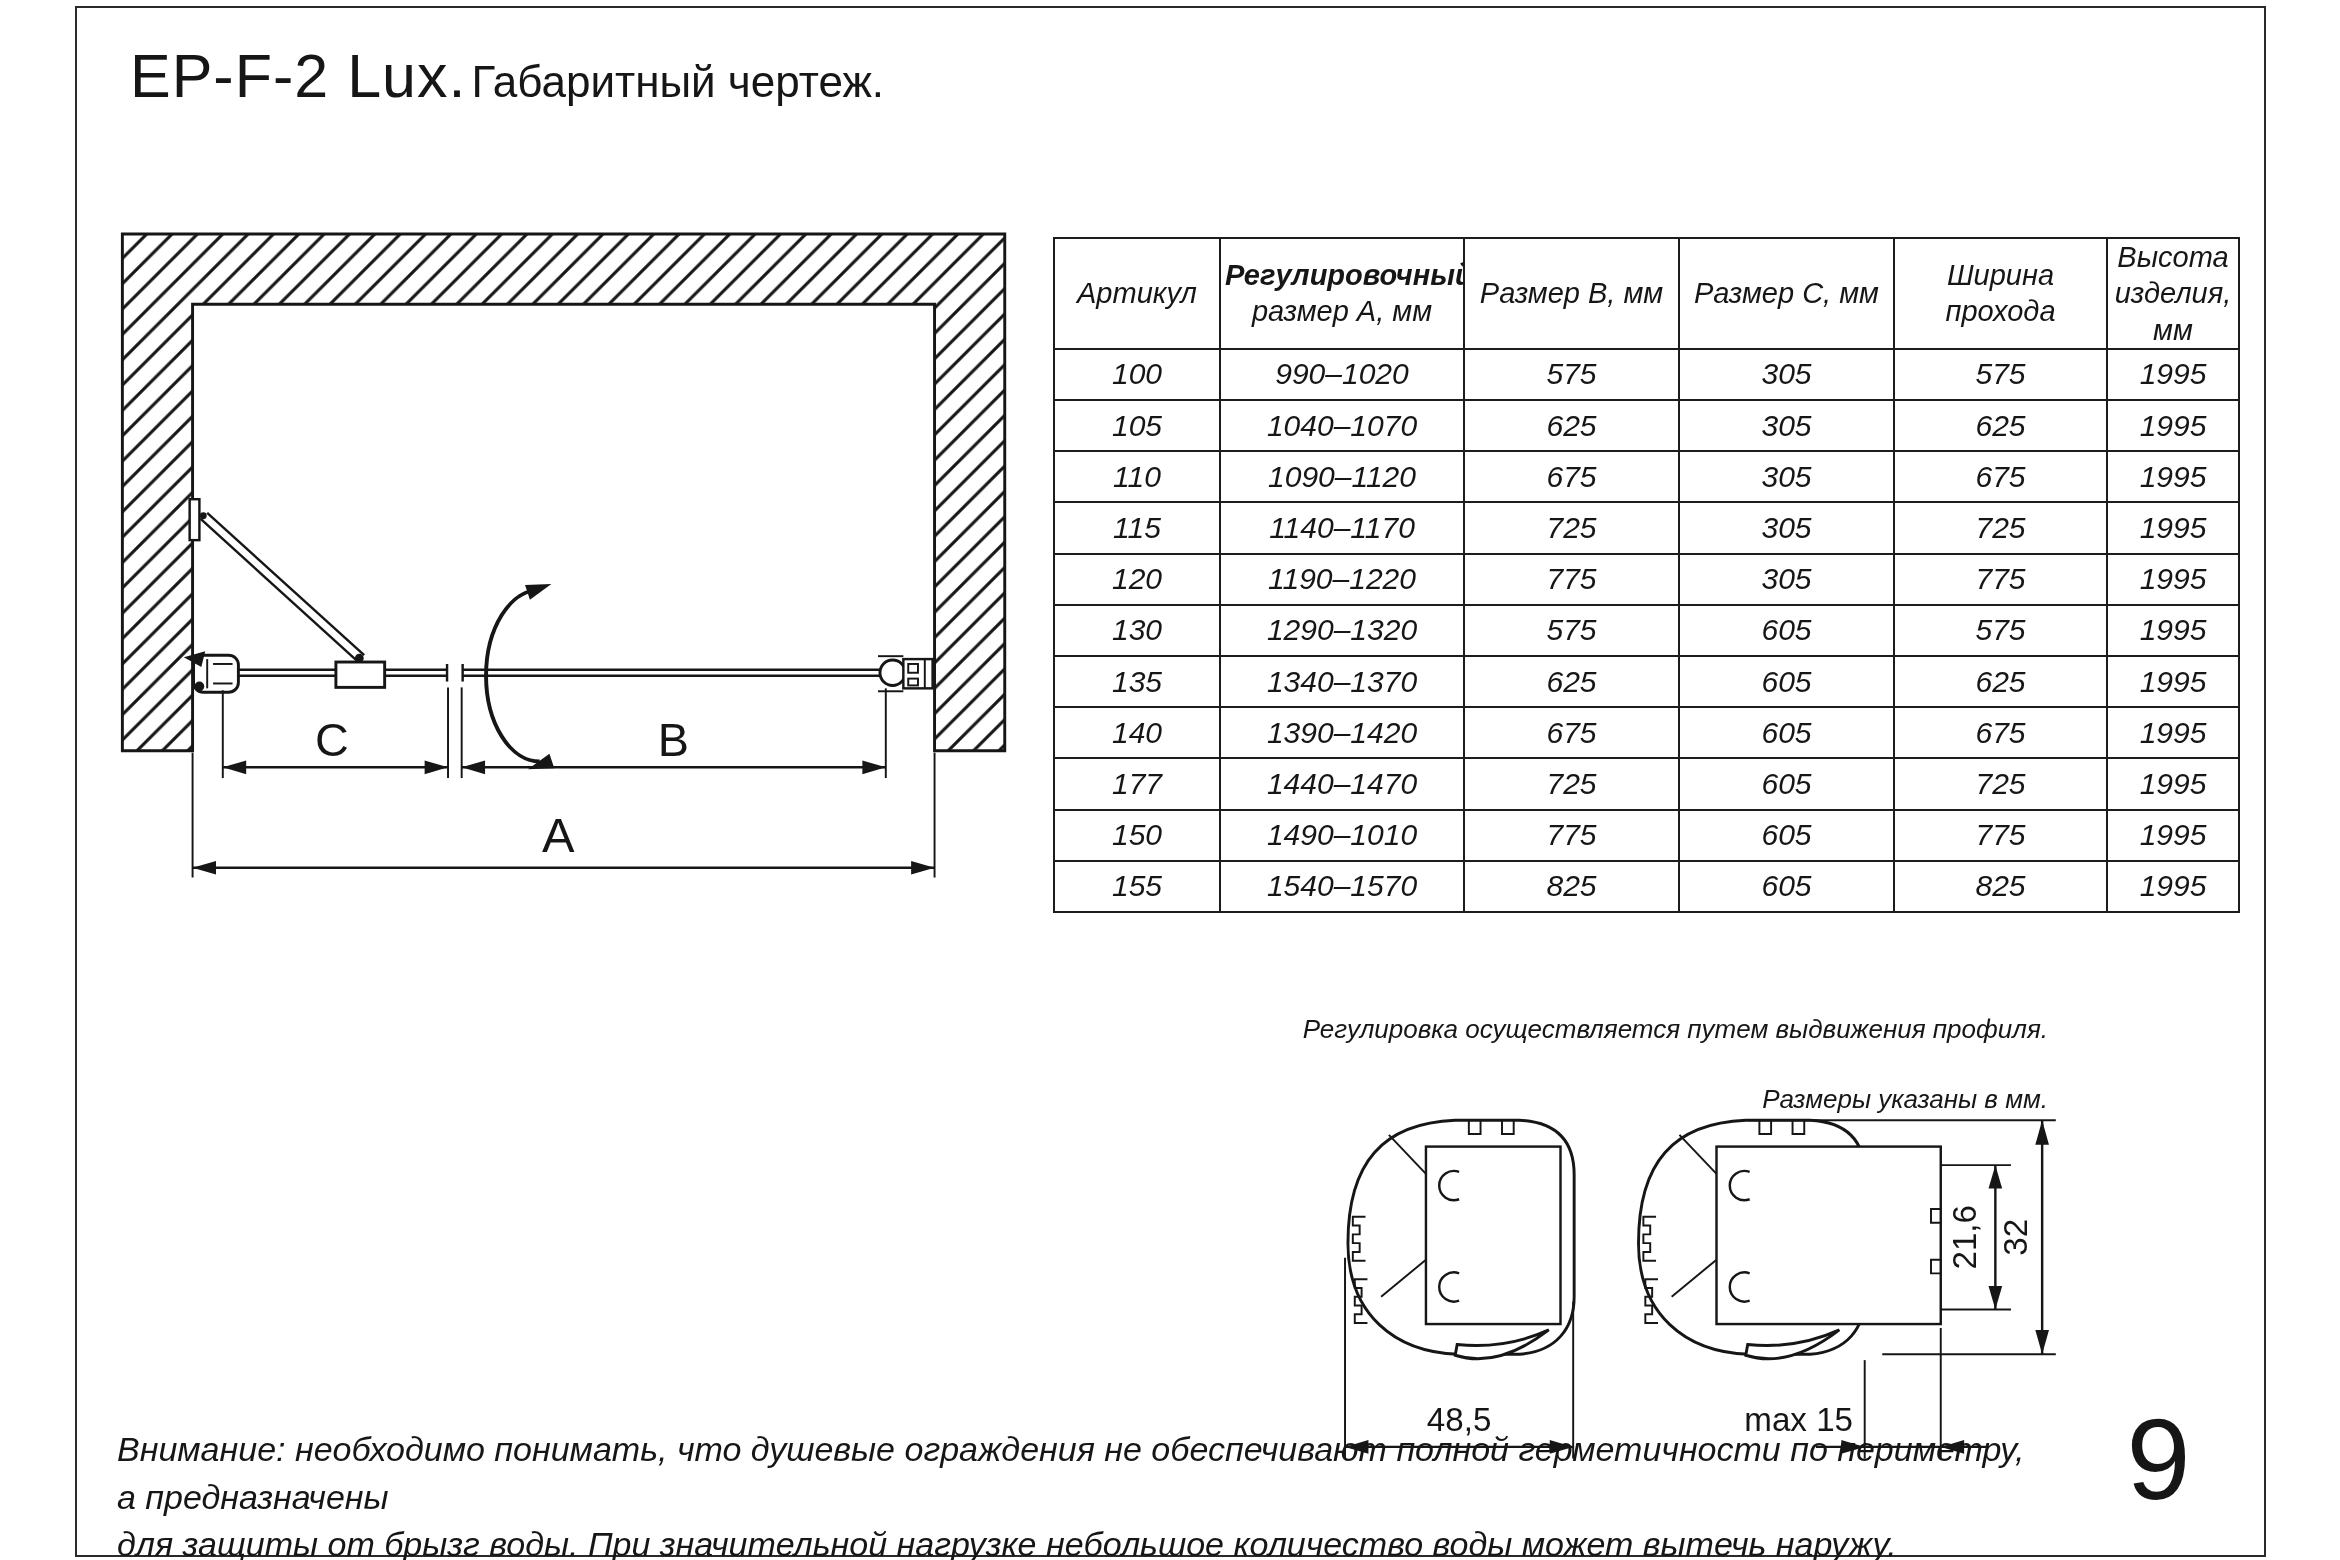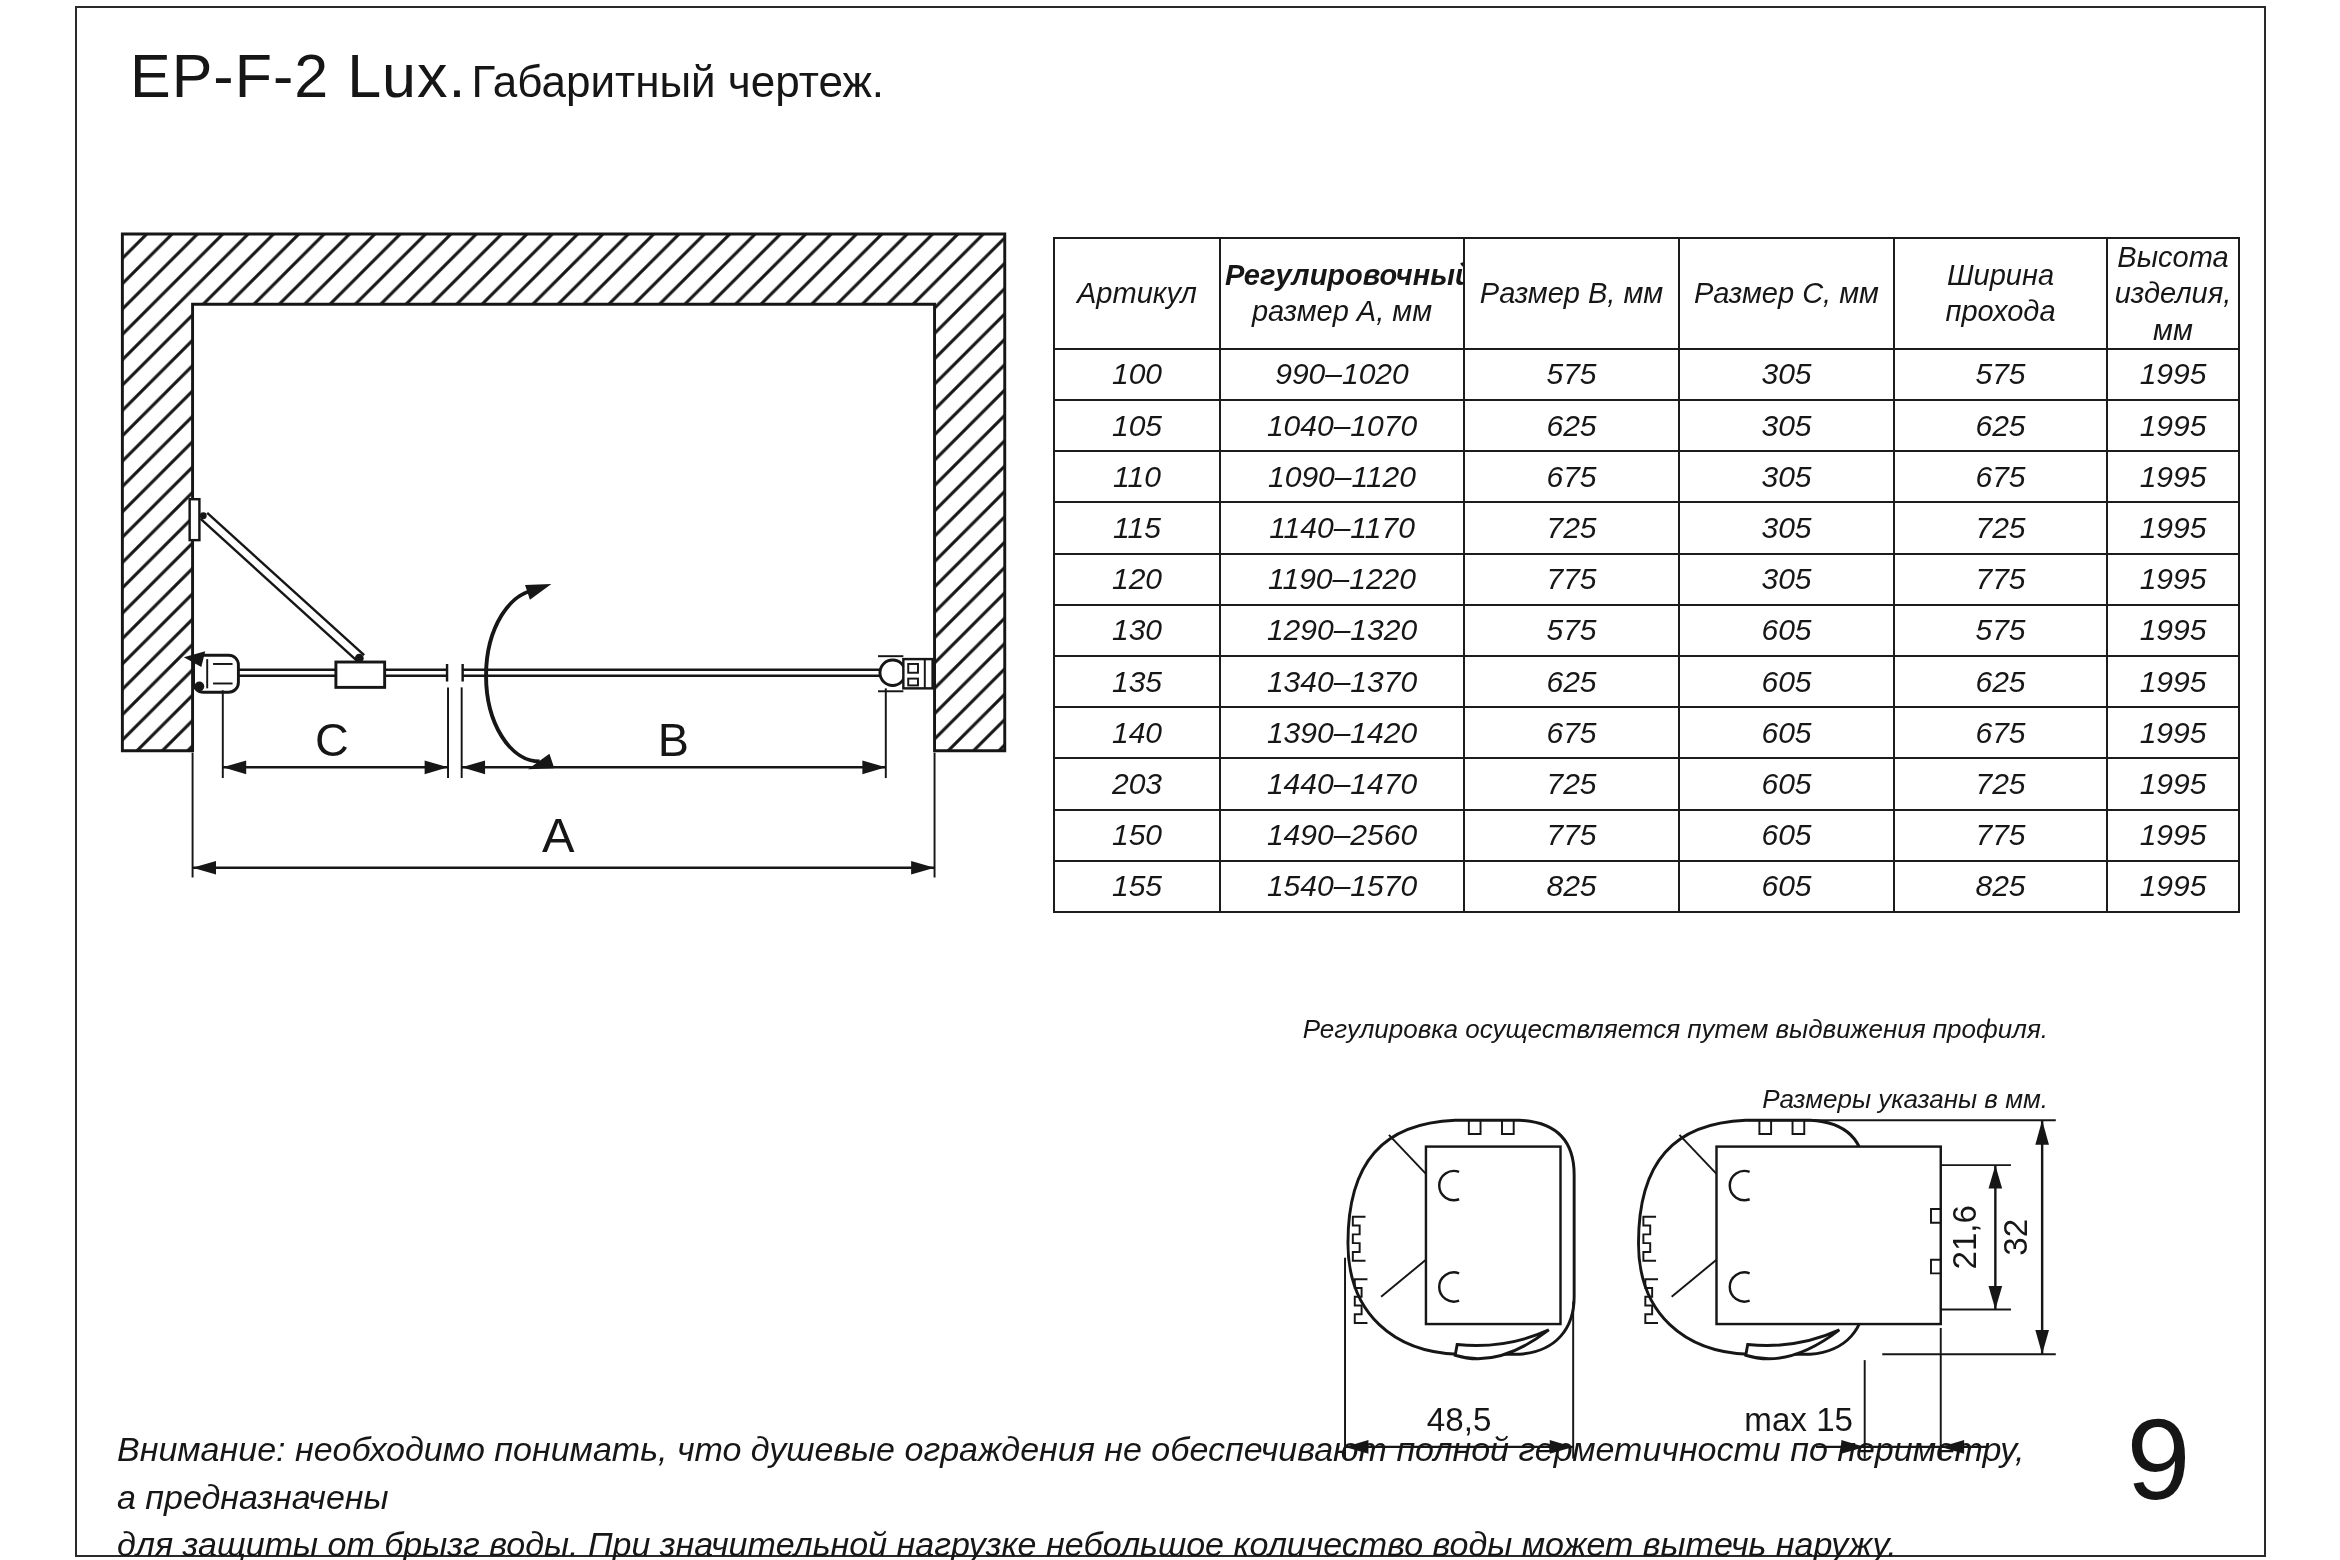--- a/index.html
+++ b/index.html
@@ -265,30 +265,30 @@
       </tr>
       <tr>
         <td>140</td>
           <td>1390–1420</td>
           <td>675</td>
           <td>605</td>
           <td>675</td>
           <td>1995</td>
       </tr>
       <tr>
-        <td>203</td>
+        <td>177</td>
           <td>1440–1470</td>
           <td>725</td>
           <td>605</td>
           <td>725</td>
           <td>1995</td>
       </tr>
       <tr>
         <td>150</td>
-          <td>1490–2560</td>
+          <td>1490–1010</td>
           <td>775</td>
           <td>605</td>
           <td>775</td>
           <td>1995</td>
       </tr>
       <tr>
         <td>155</td>
           <td>1540–1570</td>
           <td>825</td>
           <td>605</td>

